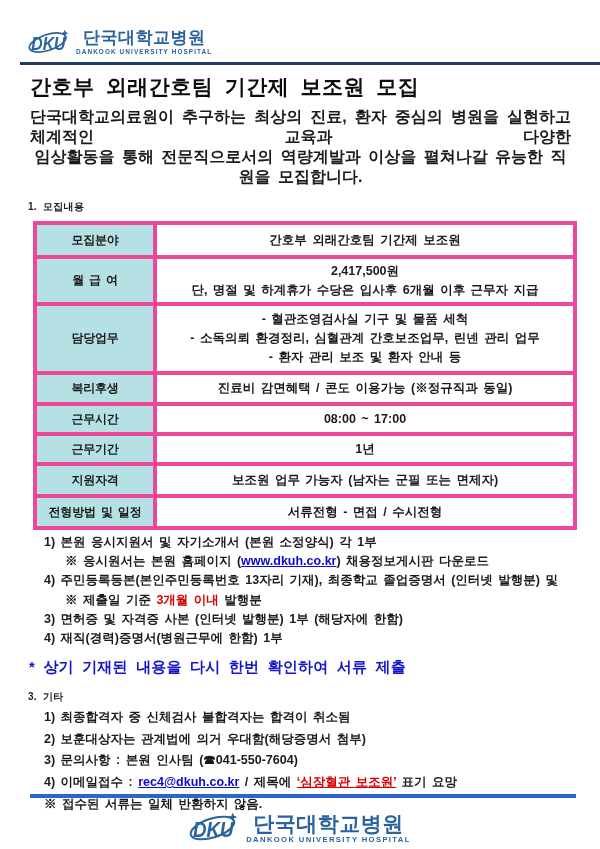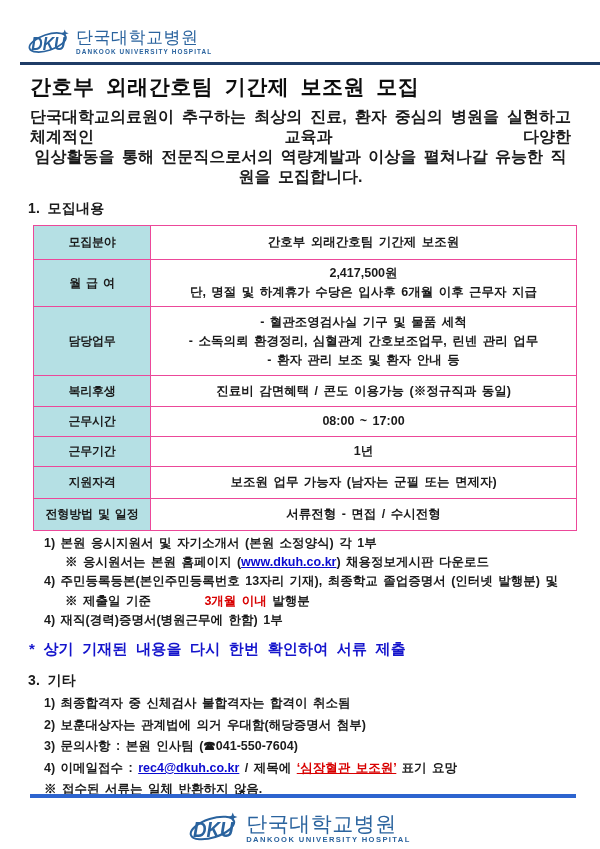--- a/index.html
+++ b/index.html
@@ -10,44 +10,44 @@
     background:#fff;
     box-sizing:border-box;
     padding:26px 28px 0 28px;
     font-family:"Liberation Sans", sans-serif;
     color:#1b1b1b;
     overflow:hidden;
   }
   
   .logo{display:flex;align-items:center;gap:6px;}
   .logo-mark{flex:0 0 auto;display:block;}
-  .logo-ko{color:var(--brand);font-weight:400;font-size:17px;letter-spacing:0.5px;line-height:18px;}
+  .logo-ko{color:var(--brand);font-weight:700;font-size:17px;letter-spacing:0.5px;line-height:18px;text-align:center;}
   .logo-en{color:var(--brand);font-weight:700;font-size:6.4px;letter-spacing:1.1px;line-height:8px;margin-top:1px;}
   .header-rule{
     position:absolute;left:20px;top:62px;width:580px;height:3px;
     background:var(--rule_navy);
   }
   
   .title{
     margin:14px 0 0 2px;
     font-size:21px;font-weight:800;color:#0d0d0d;
     letter-spacing:0.5px;word-spacing:5px;line-height:27px;
   }
   .intro{margin:7px 0 0 2px;width:541px;font-size:16px;font-weight:600;line-height:20px;word-spacing:2px;}
   .intro .l1{text-align:justify;text-align-last:justify;}
   .intro .l2{text-align:center;word-spacing:3px;}
   
-  .sec-h{margin:13px 0 0 0;font-size:14px;font-weight:700;letter-spacing:0.3px;word-spacing:3px;}
+  .sec-h{margin:13px 0 0 0;font-size:10px;font-weight:700;letter-spacing:0.3px;word-spacing:3px;}
   
   .recruit-table{
     margin:7px 0 0 5px;
     width:544px;border-collapse:collapse;table-layout:fixed;
   }
   .recruit-table th,.recruit-table td{
-    border:1px solid #ec4899;
+    border:4px solid #ec4899;
     font-size:12.5px;line-height:19px;
     text-align:center;vertical-align:middle;
     padding:2px 4px;word-spacing:2px;
   }
   .recruit-table th{
     width:108px;background:var(--thbg);
     font-weight:700;white-space:nowrap;letter-spacing:-0.2px;font-size:12px;
   }
   .recruit-table td{font-weight:600;}
   .recruit-table tr:nth-child(1){height:34px;}
@@ -58,21 +58,21 @@
   .recruit-table tr:nth-child(6){height:30px;}
   .recruit-table tr:nth-child(7){height:32px;}
   .recruit-table tr:nth-child(8){height:32px;}
   
   .doc-lines{margin-top:3px;}
   .doc-line{font-size:12.5px;font-weight:600;line-height:19.2px;word-spacing:2px;}
   .doc-line.indent-1{padding-left:16px;}
   .doc-line.indent-2{padding-left:37px;}
   #etc-lines .doc-line{line-height:21.6px;}
   .link{color:var(--link);text-decoration:underline;cursor:pointer;}
-  .red-bold{color:var(--red);font-weight:800;margin-left:48px;}
+  .red-bold{color:var(--red);font-weight:800;}
   .red-underline{color:var(--red);text-decoration:underline;}
   .notice{
     margin:10px 0 0 1px;
     font-size:15px;font-weight:800;color:var(--notice);
     letter-spacing:0.2px;word-spacing:4px;
   }
   
   .footer-rule{
     position:absolute;left:30px;top:794px;width:546px;height:4px;
     background:var(--rule_footer);
@@ -170,20 +170,21 @@
         </tbody>
     </table>
   </section>
 
   <section>
     <div class="doc-lines" id="doc-lines">
         <div class="doc-line indent-1"><span>1) 본원 응시지원서 및 자기소개서 (본원 소정양식) 각 1부</span></div>
         <div class="doc-line indent-2"><span>※ 응시원서는 본원 홈페이지 (</span><span class="link">www.dkuh.co.kr</span><span>) 채용정보게시판 다운로드</span></div>
         <div class="doc-line indent-1"><span>4) 주민등록등본(본인주민등록번호 13자리 기재), 최종학교 졸업증명서 (인터넷 발행분) 및</span></div>
         <div class="doc-line indent-2"><span>※ 제출일 기준 </span><span class="red-bold">3개월 이내</span><span> 발행분</span></div>
+        <div class="doc-line indent-1"><span>3) 면허증 및 자격증 사본 (인터넷 발행분) 1부 (해당자에 한함)</span></div>
         <div class="doc-line indent-1"><span>4) 재직(경력)증명서(병원근무에 한함) 1부</span></div>
       </div>
   </section>
 
   <p class="notice">* 상기 기재된 내용을 다시 한번 확인하여 서류 제출</p>
 
   <section>
     <h2 class="sec-h">3. 기타</h2>
     <div class="doc-lines" id="etc-lines">
         <div class="doc-line indent-1"><span>1) 최종합격자 중 신체검사 불합격자는 합격이 취소됨</span></div>

